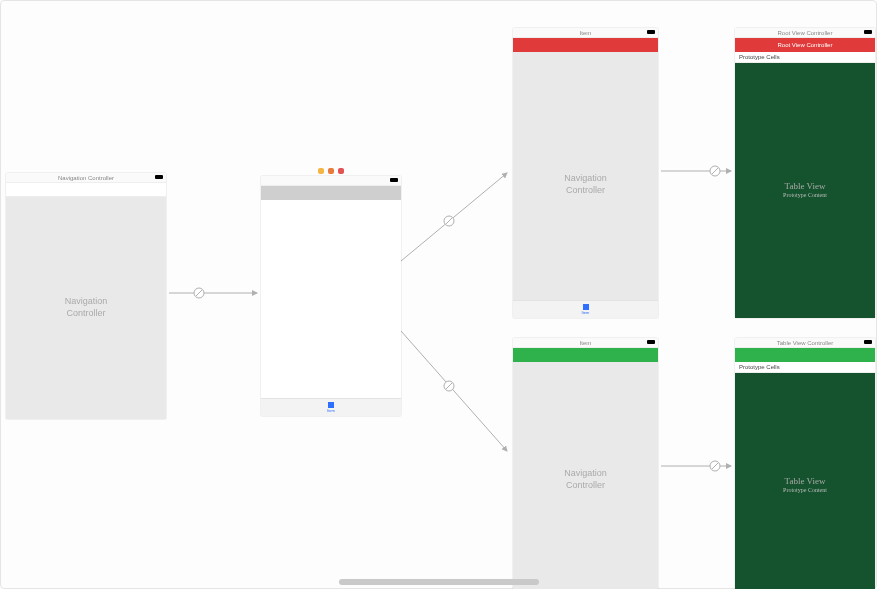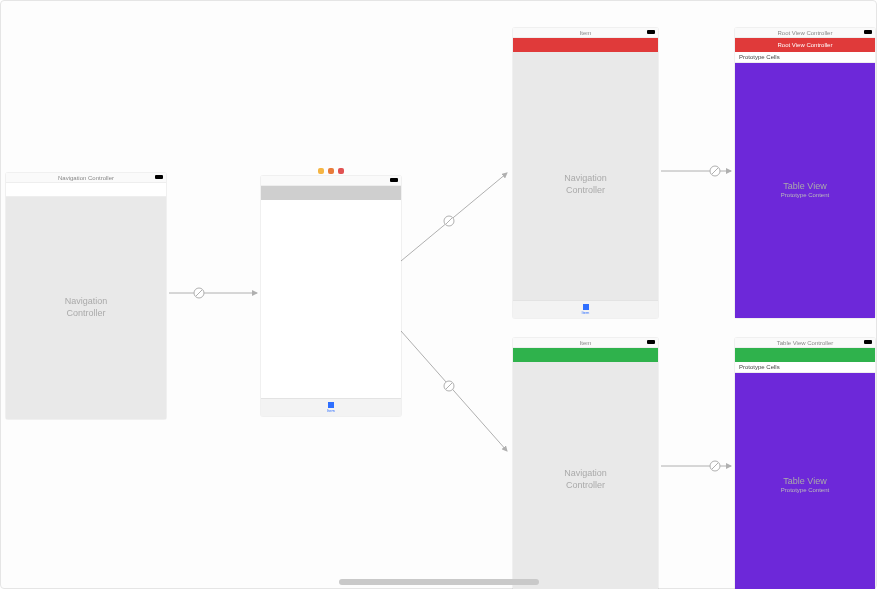--- a/index.html
+++ b/index.html
@@ -115,21 +115,21 @@
     bottom:3px; left:50%;
     transform:translateX(-50%);
     width:200px; height:6px;
     background:#c9c9c9;
     border-radius:3px;
   }
   .navbar-label {
     font-size:6px; color:#fff; text-align:center; line-height:14px;
   }
   .tableview-body {
-    flex:1; background:#6d28d9; position:relative;
+    flex:1; background:#14532d; position:relative;font-family:Liberation Serif, serif;
   }
 </style>
 </head>
 <body>
 
 <div class="canvas">
 
   <svg class="segue-layer">
     <defs>
       <marker id="arrow" markerWidth="6" markerHeight="6" refX="5" refY="3" orient="auto">

